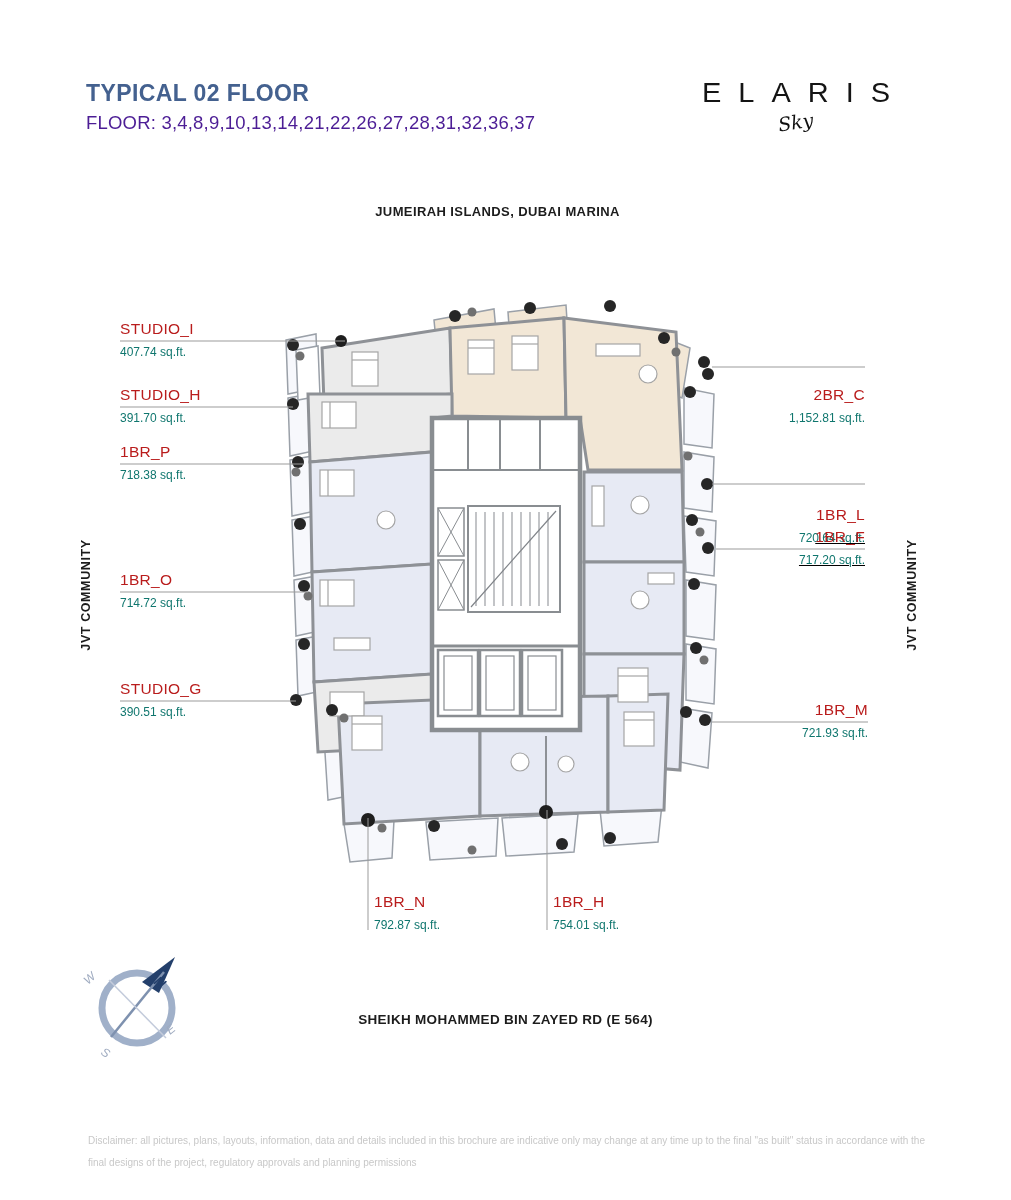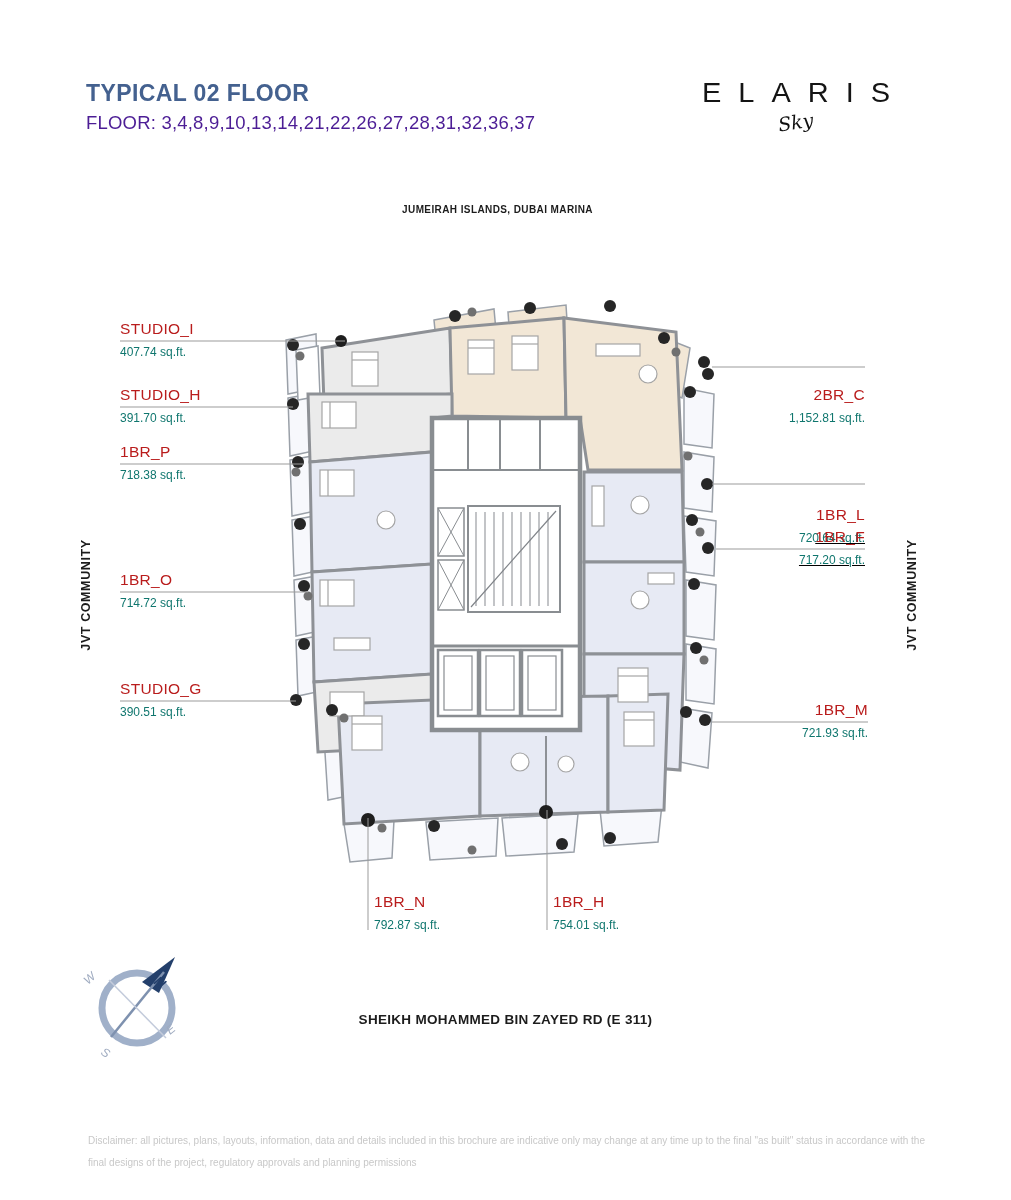--- a/index.html
+++ b/index.html
@@ -6,21 +6,21 @@
   .page{position:relative;width:1011px;height:1200px;background:#ffffff;overflow:hidden;
         font-family:"Liberation Sans", sans-serif;}
   .abs{position:absolute;}
   .title{left:86px;top:80px;font-size:23px;font-weight:bold;color:#44618f;letter-spacing:.4px;}
   .floors{left:86px;top:112px;font-size:18.5px;color:#4c1d95;letter-spacing:.2px;}
   .brand{left:668px;top:76px;width:256px;text-align:center;}
   .brand-word{font-size:29px;letter-spacing:17px;color:#141414;font-weight:400;
               transform:scaleY(.95);display:inline-block;margin-left:17px;}
   .brand-sub{font-family:"DejaVu Serif", serif;font-style:italic;font-size:19px;color:#101010;
              transform:rotate(-8deg);display:inline-block;margin-top:2px;}
-  .location{left:0;right:16px;top:204px;text-align:center;font-size:10px;font-weight:bold;
+  .location{left:0;right:16px;top:204px;text-align:center;font-size:13px;font-weight:bold;
             color:#1c1c1c;letter-spacing:.4px;}
   .road{left:0;right:0;top:1012px;text-align:center;font-size:13.5px;font-weight:bold;
         color:#1c1c1c;letter-spacing:.3px;}
   .jvt{font-size:12.5px;font-weight:bold;color:#1c1c1c;letter-spacing:.6px;white-space:nowrap;}
   .jvt-left{left:86px;top:595px;transform:translate(-50%,-50%) rotate(-90deg);}
   .jvt-right{left:912px;top:595px;transform:translate(-50%,-50%) rotate(-90deg);}
   .ulabel .uname{font-size:15.5px;color:#b91c1c;letter-spacing:.3px;}
   .ulabel .uarea{font-size:12px;color:#0f766e;margin-top:7px;}
   .ulabel.right-side{text-align:right;}
   .disclaimer{left:88px;top:1130px;width:850px;font-size:10px;line-height:22px;color:#c8c8c8;}
@@ -33,21 +33,21 @@
 
   <div class="abs title">TYPICAL 02 FLOOR</div>
   <div class="abs floors">FLOOR: 3,4,8,9,10,13,14,21,22,26,27,28,31,32,36,37</div>
 
   <div class="abs brand">
     <span class="brand-word">ELARIS</span><br>
     <span class="brand-sub">Sky</span>
   </div>
 
   <div class="abs location">JUMEIRAH ISLANDS, DUBAI MARINA</div>
-  <div class="abs road">SHEIKH MOHAMMED BIN ZAYED RD (E 311)</div>
+  <div class="abs road">SHEIKH MOHAMMED BIN ZAYED RD (E 564)</div>
 
   <div class="abs jvt jvt-left">JVT COMMUNITY</div>
   <div class="abs jvt jvt-right">JVT COMMUNITY</div>
 
   <svg class="abs" style="left:0;top:0;" width="1011" height="1200" viewBox="0 0 1011 1200">
 
     <g fill="#f7f8fc" stroke="#9aa0a8" stroke-width="1.5">
 
       <polygon points="286,340 316,334 318,388 288,394"></polygon>
       <polygon points="288,398 316,393 318,450 290,456"></polygon>

